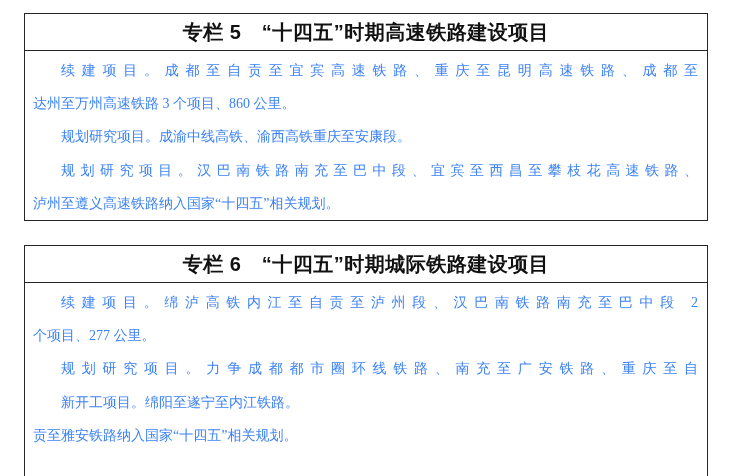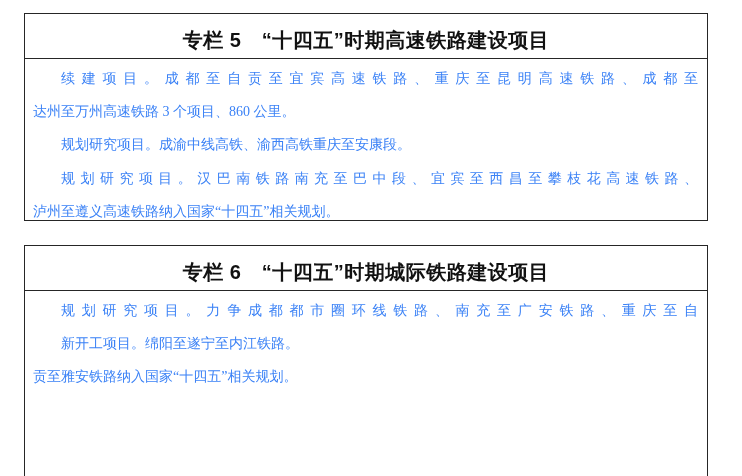--- a/index.html
+++ b/index.html
@@ -29,21 +29,20 @@
     display: flex;
     align-items: center;
     justify-content: center;
     border-bottom: 1.5px solid #262626;
     font-family: "Liberation Sans", "DejaVu Sans", sans-serif;
     font-weight: bold;
     font-size: 20px;
     color: #111111;
     letter-spacing: 0.5px;
     white-space: pre;
-    margin-top: 8px;
   }
   .panel-body {
     padding: 3px 9px 0 8px;
     font-family: "Liberation Serif", "DejaVu Serif", serif;
     font-size: 14px;
     line-height: 33.2px;
     color: #3b82f6;
   }
   .line {
     margin: 0;
@@ -68,19 +67,21 @@
       <p class="line">达州至万州高速铁路 3 个项目、860 公里。</p>
       <p class="line indent">规划研究项目。成渝中线高铁、渝西高铁重庆至安康段。</p>
       <p class="line indent fill">规划研究项目。汉巴南铁路南充至巴中段、宜宾至西昌至攀枝花高速铁路、</p>
       <p class="line">泸州至遵义高速铁路纳入国家“十四五”相关规划。</p>
     </div>
   </section>
 
   <section class="panel panel-2">
     <div class="panel-title">专栏 6　“十四五”时期城际铁路建设项目</div>
     <div class="panel-body">
+      <p class="line indent fill">续建项目。绵泸高铁内江至自贡至泸州段、汉巴南铁路南充至巴中段 2</p>
+      <p class="line">个项目、277 公里。</p>
       <p class="line indent fill">规划研究项目。力争成都都市圈环线铁路、南充至广安铁路、重庆至自</p>
       <p class="line indent">新开工项目。绵阳至遂宁至内江铁路。</p>
       <p class="line">贡至雅安铁路纳入国家“十四五”相关规划。</p>
     </div>
   </section>
 
 </div>
 
 </body></html>

